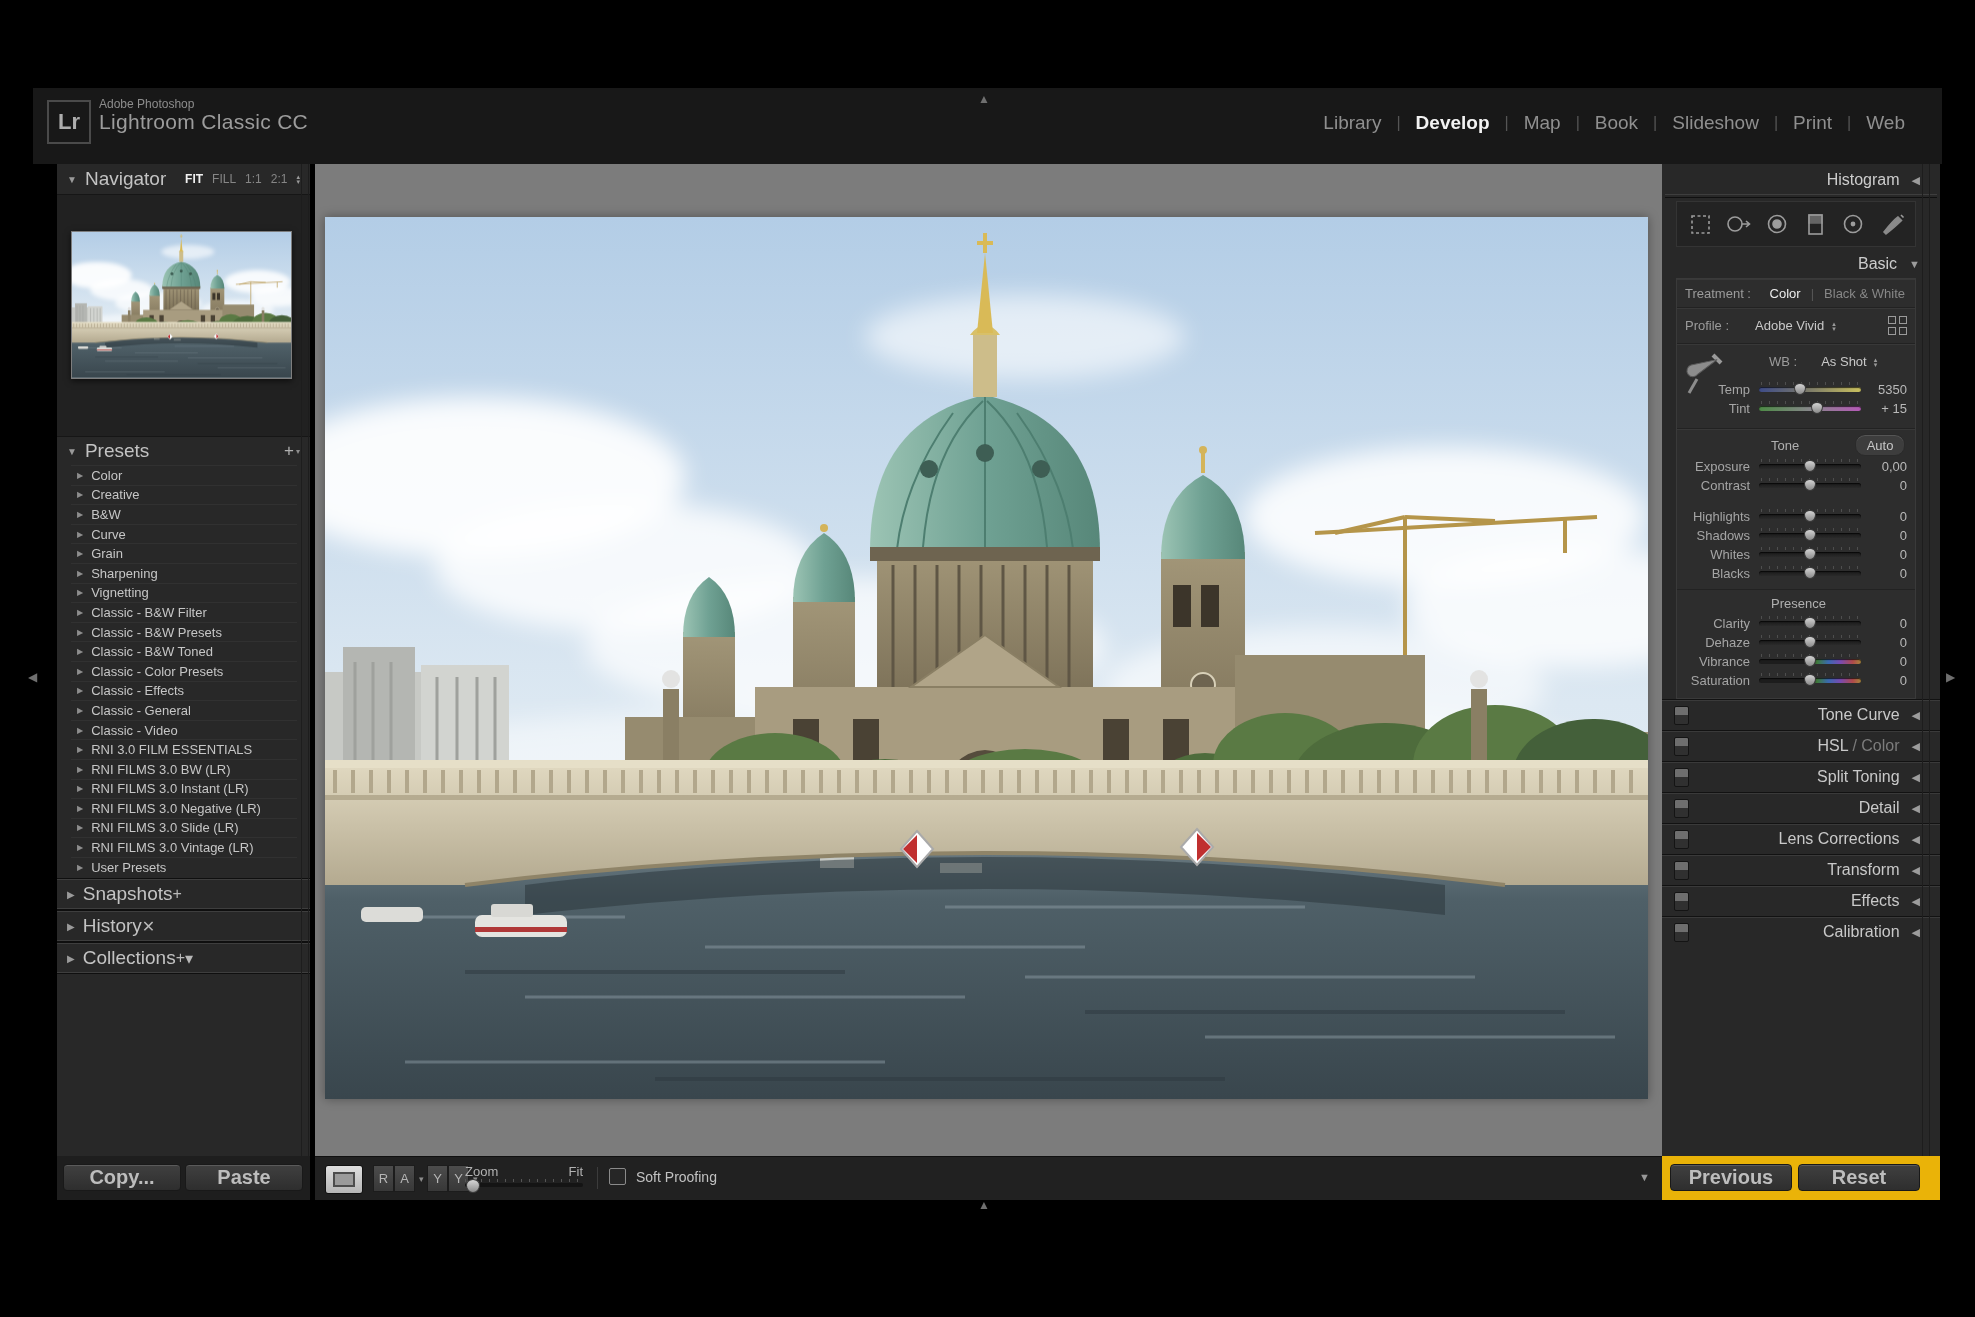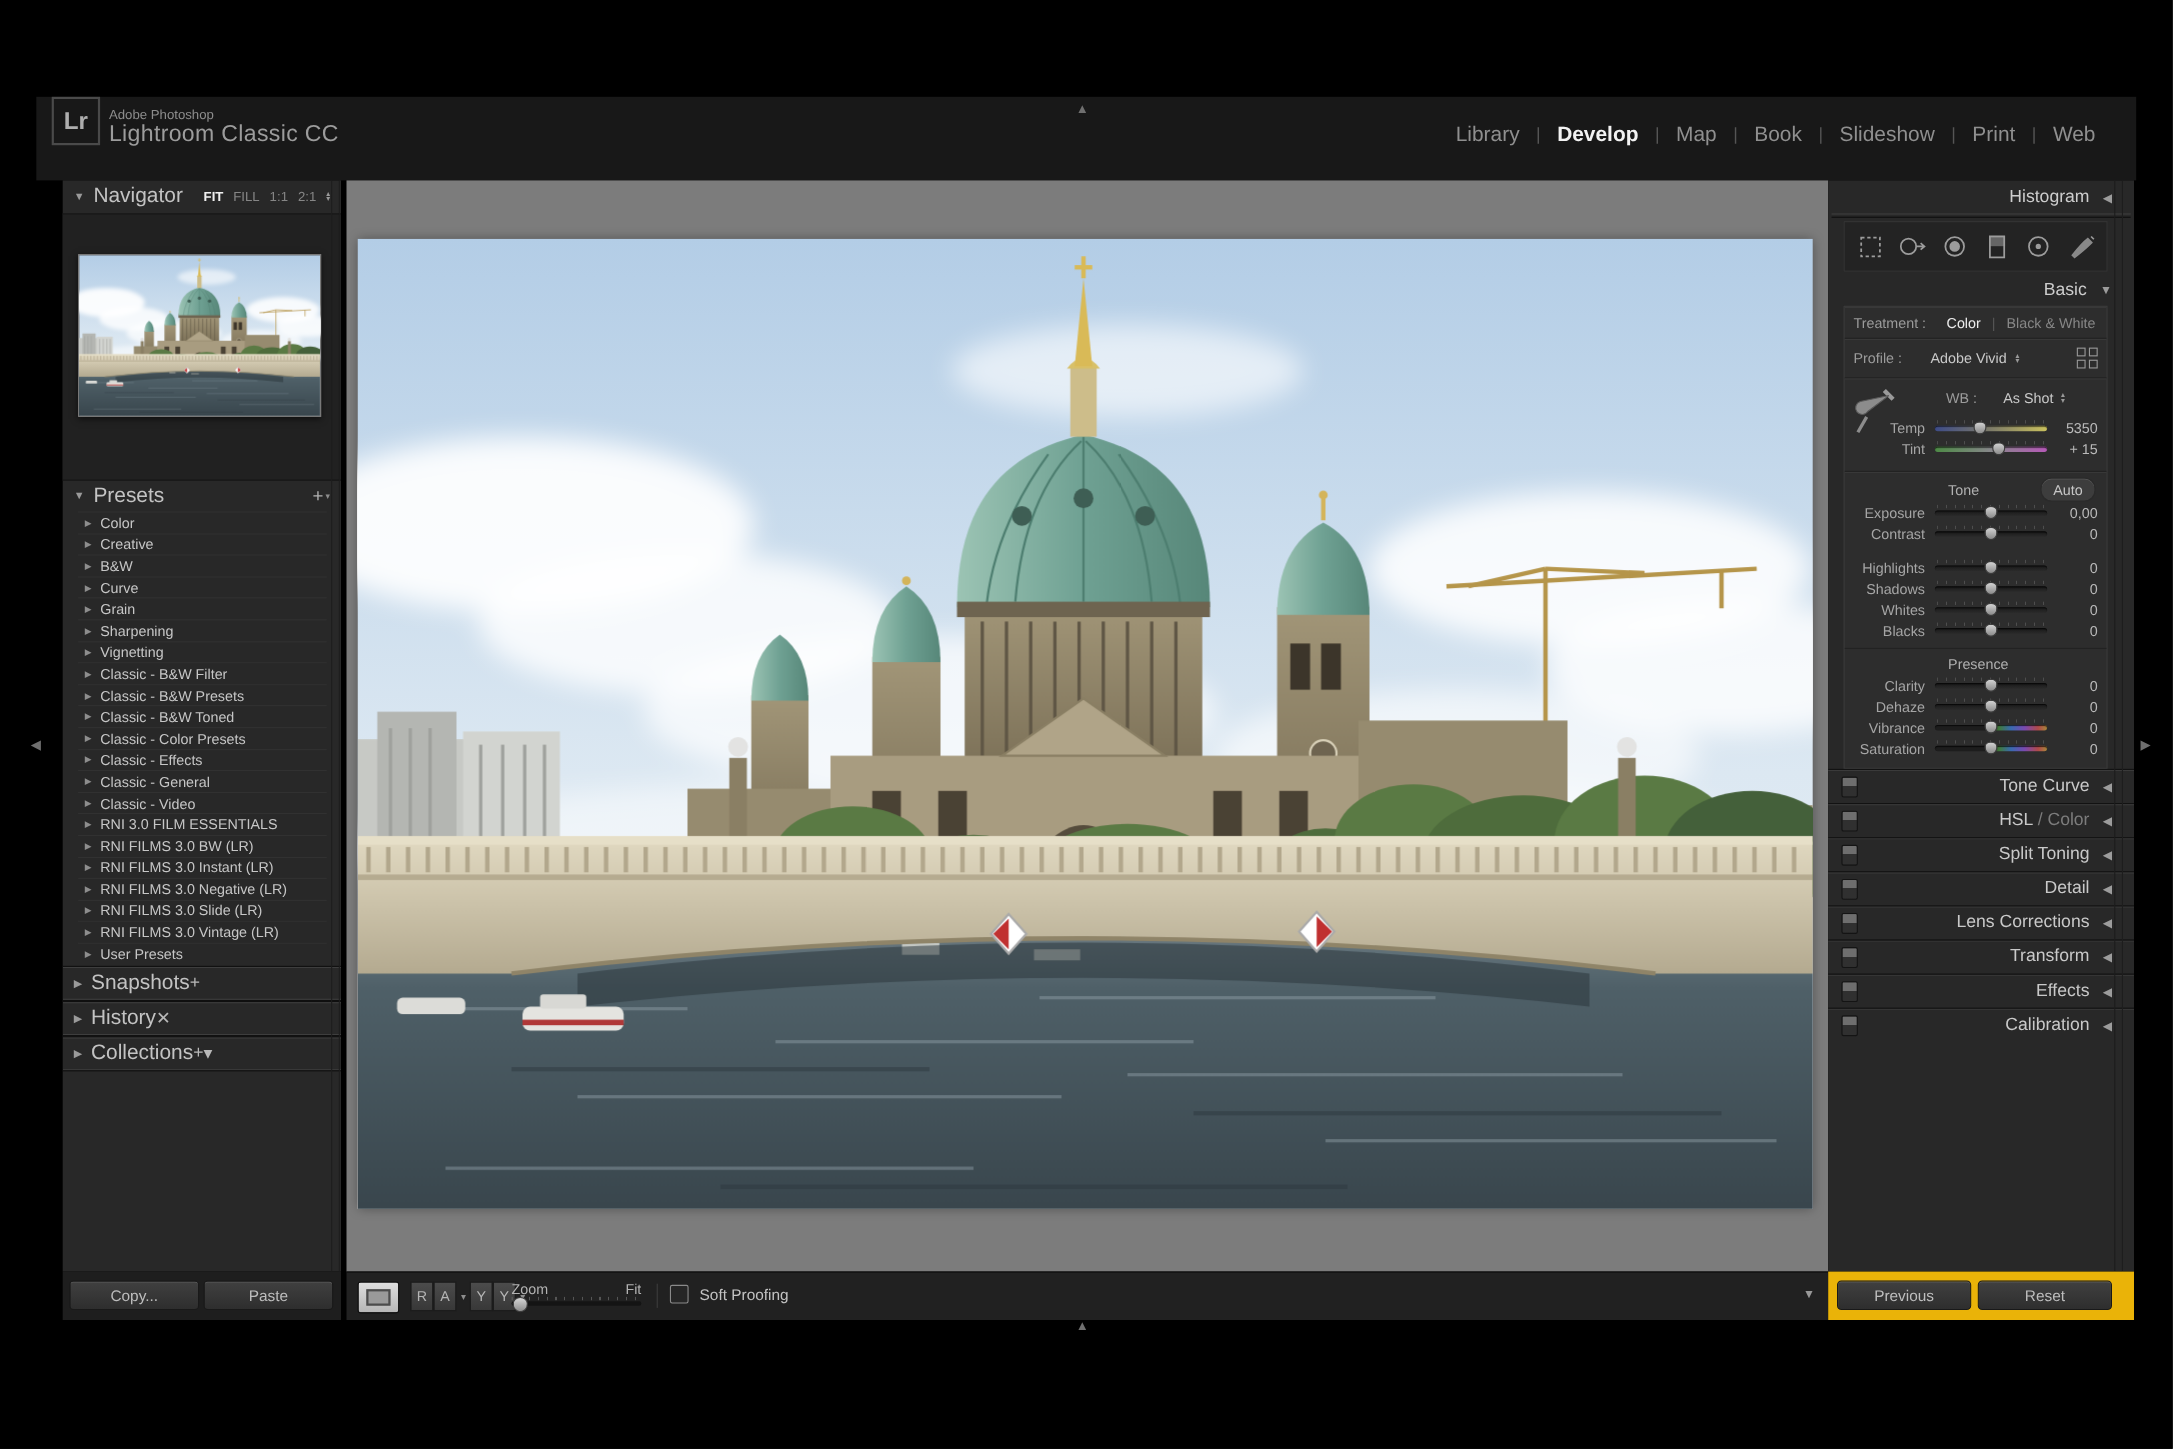--- a/index.html
+++ b/index.html
@@ -1,21 +1,21 @@
 <!DOCTYPE html>
 <html><head>
 <meta charset="utf-8">
 <style>
   html,body{margin:0;padding:0;background:#000;}
   .stage{position:relative;width:1975px;height:1317px;background:#000;overflow:hidden;
          font-family:"Liberation Sans",sans-serif;color:#b8b8b8;-webkit-font-smoothing:antialiased;}
 
   
   .topbar{position:absolute;left:33px;top:88px;width:1909px;height:76px;background:#181818;}
-  .logo-box{position:absolute;left:14px;top:0;width:40px;height:40px;border:2px solid #4a4a4a;
+  .logo-box{position:absolute;left:14px;top:12px;width:40px;height:40px;border:2px solid #4a4a4a;
             display:flex;align-items:center;justify-content:center;font-size:22px;font-weight:bold;color:#aeaeae;}
   .brand{position:absolute;left:66px;top:10px;line-height:1.05;}
   .brand .b1{font-size:12px;color:#8d8d8d;}
   .brand .b2{font-size:21px;color:#9c9c9c;letter-spacing:.3px;}
   .modules{position:absolute;right:22px;top:24px;display:flex;align-items:center;gap:0;}
   .mod{font-size:19px;color:#8f8f8f;padding:0 15px;cursor:pointer;}
   .mod.active{color:#f2f2f2;font-weight:bold;}
   .modsep{color:#555;font-size:16px;}
 
   
@@ -41,22 +41,22 @@
   .lsec .mini{font-size:8px;color:#8d8d8d;margin-left:2px;}
   .presets-list{position:absolute;left:14px;top:301px;width:226px;}
   .pitem{height:19.6px;box-sizing:border-box;display:flex;align-items:center;border-top:1px solid #313131;
          font-size:13px;color:#c6c6c6;cursor:pointer;}
   .pitem .ptri{font-size:8px;color:#8d8d8d;margin:0 8px 0 6px;}
   .collapsed-secs{position:absolute;left:0;top:714px;width:100%;}
   .csec{position:relative;height:32px;display:flex;align-items:center;padding:0 10px;box-sizing:border-box;
         border-top:1px solid #0f0f0f;box-shadow:inset 0 1px 0 #3e3e3e,inset 0 -1px 0 #3e3e3e;border-bottom:1px solid #0f0f0f;}
   .lp-btns{position:absolute;left:57px;top:1156px;width:253px;height:44px;background:#1e1e1e;}
   .btn{position:absolute;height:27px;background:linear-gradient(#404040,#2e2e2e);border:1px solid #191919;
-       box-shadow:inset 0 1px 0 #5a5a5a;border-radius:4px;color:#bdbdbd;font-size:14px;
-       display:flex;align-items:center;justify-content:center;cursor:pointer;box-sizing:border-box;}
+       box-shadow:inset 0 1px 0 #5a5a5a;border-radius:4px;color:#bdbdbd;font-size:20px;
+       display:flex;align-items:center;justify-content:center;cursor:pointer;box-sizing:border-box;font-weight:bold;}
 
   
   .main{position:absolute;left:315px;top:164px;width:1347px;height:992px;background:#7c7c7c;}
   .photo{position:absolute;left:10px;top:53px;width:1323px;height:882px;box-shadow:0 0 10px rgba(0,0,0,.35);}
   .photo svg{display:block;width:100%;height:100%;}
   .mtoolbar{position:absolute;left:315px;top:1156px;width:1347px;height:44px;background:#212121;border-top:1px solid #101010;box-sizing:border-box;}
   .loupe-btn{position:absolute;left:10px;top:8px;width:36px;height:27px;background:linear-gradient(#dedede,#b6b6b6);
              border-radius:3px;border:1px solid #111;display:flex;align-items:center;justify-content:center;cursor:pointer;}
   .loupe-glyph{width:18px;height:11px;border:2px solid #4c4c4c;background:#9a9a9a;}
   .tgroup{position:absolute;top:8px;display:flex;align-items:center;cursor:pointer;}

